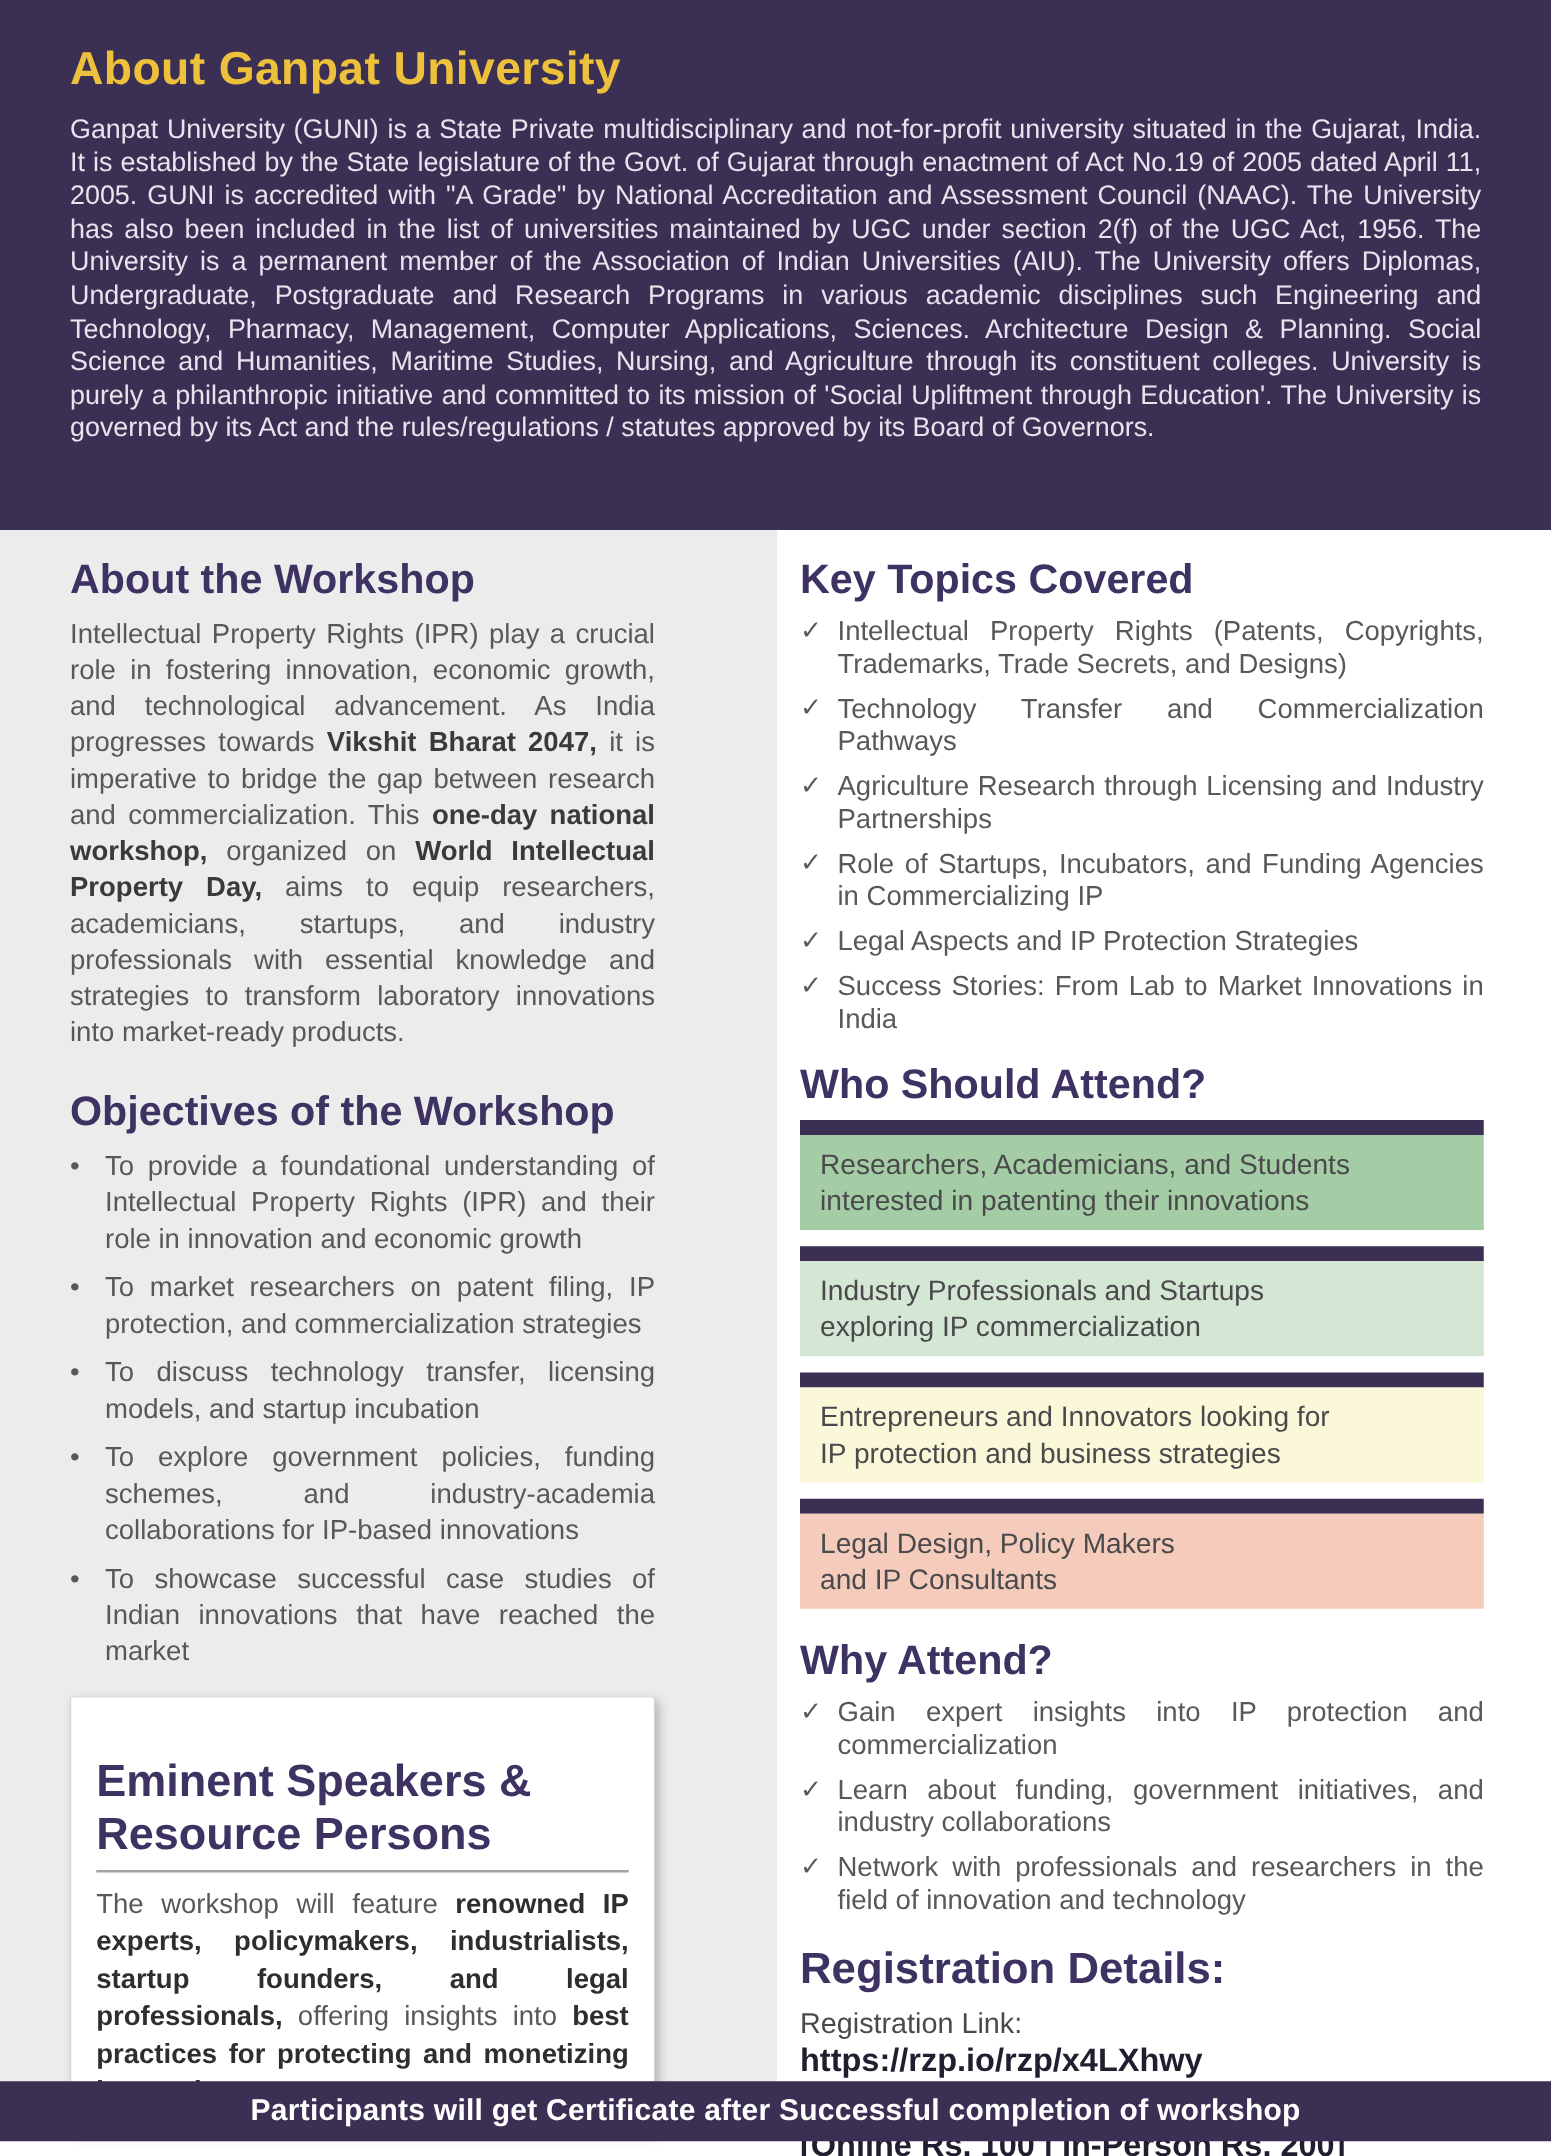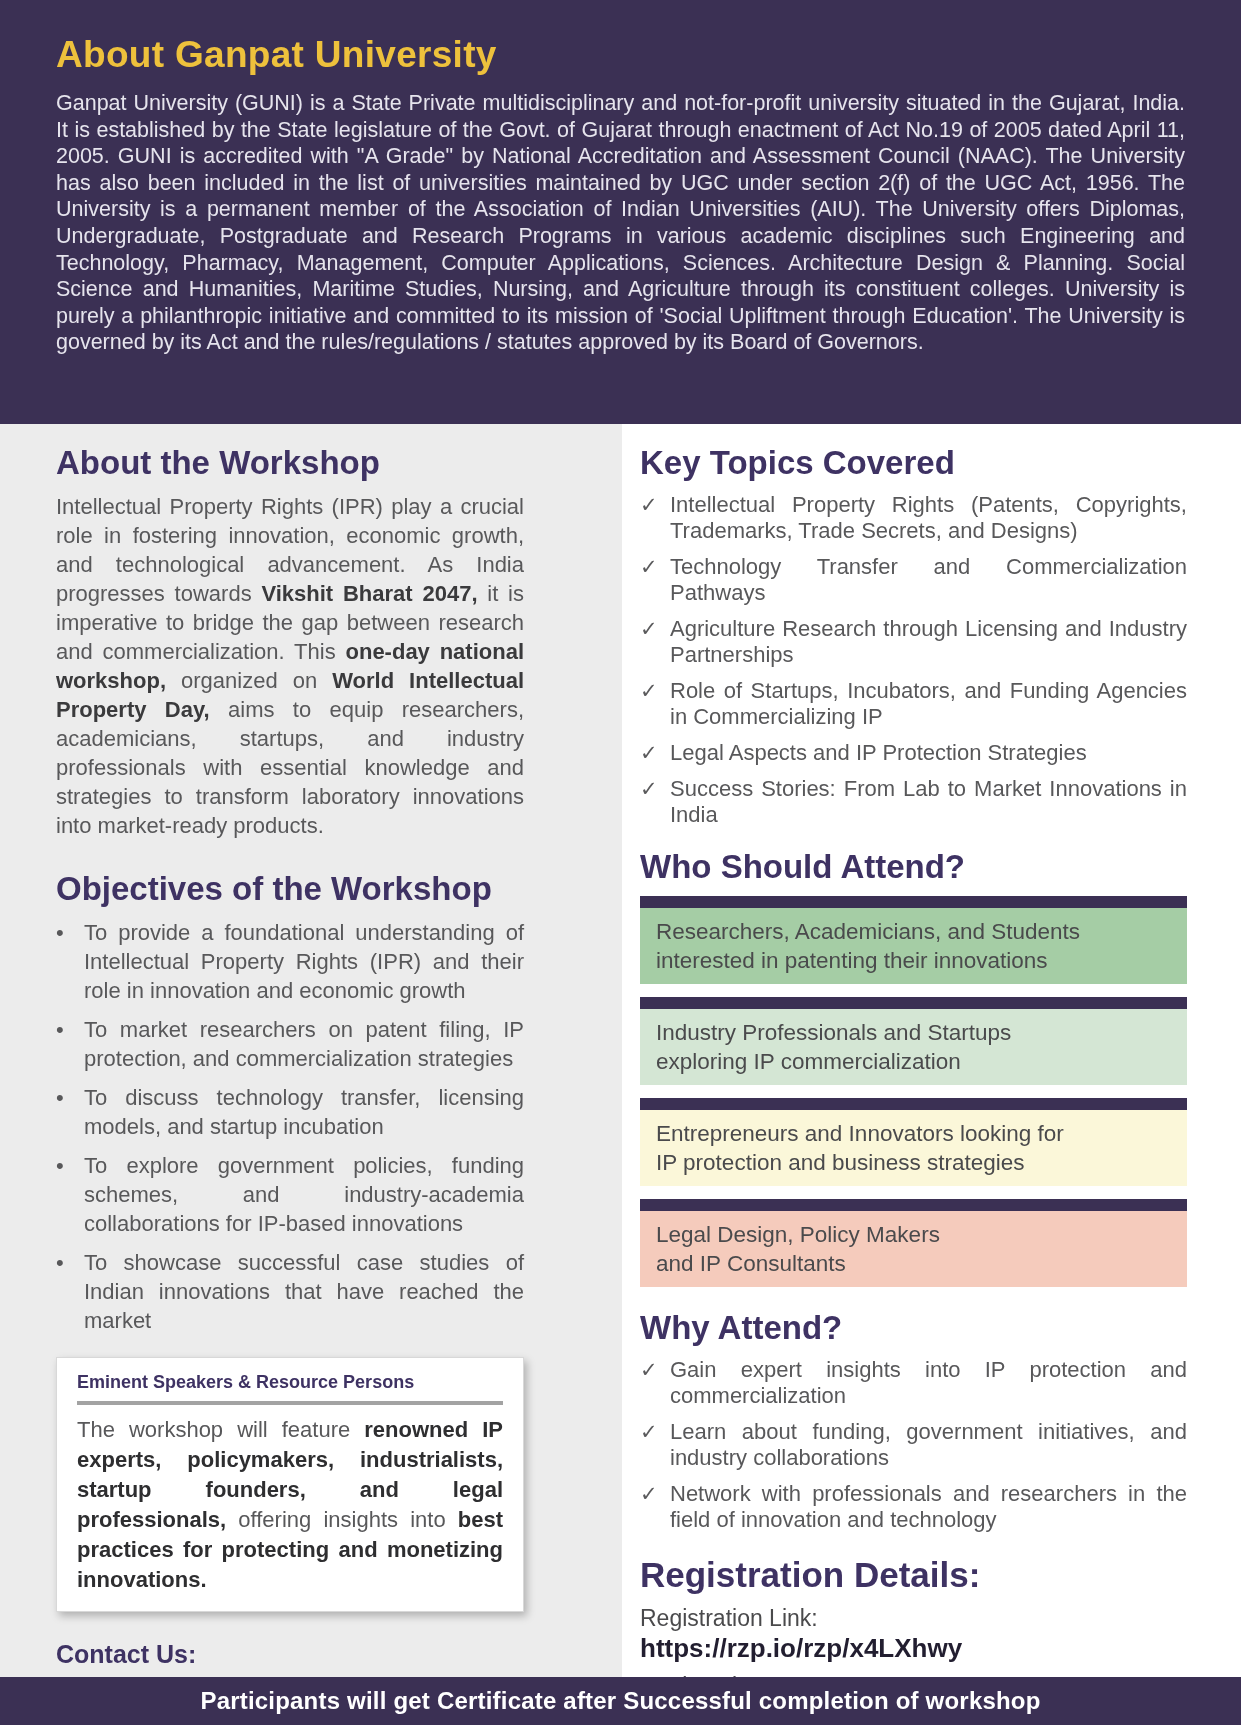--- a/index.html
+++ b/index.html
@@ -28,42 +28,42 @@
   .bullet-list li { display:flex; color:#58585a; font-size:22px; line-height:29px; margin-bottom:10px; text-align:justify; }
   .blt { width:28px; flex:0 0 28px; color:#58585a; }
 
   
   .check-list { list-style:none; margin-top:2px; }
   .check-list li { display:flex; color:#58585a; font-size:22px; line-height:26px; margin-bottom:10px; text-align:justify; }
   .chk { width:30px; flex:0 0 30px; color:#5a5a5c; font-size:21px; }
 
   
   .speakers-box { background:#ffffff; border:1px solid #d8d8d8; box-shadow:3px 4px 8px rgba(0,0,0,.25); padding:14px 20px 16px 20px; margin-top:22px; }
-  .speakers-title { color:#3e3263; font-size:18px; font-weight:bold; padding-bottom:8px; border-bottom:4px solid #a3a3a3; margin-bottom:10px; }
+  .speakers-title { color:#3e3263; font-size:36px; font-weight:bold; padding-bottom:8px; border-bottom:2px solid #a3a3a3; margin-bottom:10px;margin-top:32px; }
   .speakers-body { color:#58585a; font-size:22px; line-height:30px; text-align:justify; }
   .speakers-body b { color:#2e2e30; }
 
   
   .contact { margin-top:26px; }
   .contact-label { color:#3e3263; font-size:25px; font-weight:bold; line-height:32px; }
   .contact-name { color:#3e3263; font-size:33px; font-weight:bold; line-height:42px; }
   .contact-email, .contact-phone { color:#474156; font-size:23px; line-height:31px; }
 
   
   .attend-box { display:flex; margin-bottom:13px;flex-direction:column; }
   .attend-bar { flex:0 0 12px; background:#3b3054; }
   .attend-text { flex:1; padding:9px 16px; color:#4a4a4c; font-size:22.5px; line-height:29px; white-space:pre-line; }
 
   
   .reg-label { color:#4a4a4c; font-size:23px; line-height:27px; margin-top:8px; }
   .reg-value { color:#221e30; font-size:26px; font-weight:bold; line-height:33px; }
   a.reg-link { color:#221e30; text-decoration:none; }
 
   
-  .footer { position:absolute; left:0; bottom:0; width:1241px; height:48px; background:#3b3054; display:flex; align-items:center; justify-content:center; }
+  .footer { position:absolute; left:0; bottom:12px; width:1241px; height:48px; background:#3b3054; display:flex; align-items:center; justify-content:center; }
   .footer-text { color:#ffffff; font-size:24px; font-weight:bold; letter-spacing:.2px; }
 </style>
 </head>
 <body>
 
 <div class="page">
 
   <div class="hero">
     <div class="hero-title">About Ganpat University</div>
     <div class="hero-body">Ganpat University (GUNI) is a State Private multidisciplinary and not-for-profit university situated in the Gujarat, India. It is established by the State legislature of the Govt. of Gujarat through enactment of Act No.19 of 2005 dated April 11, 2005. GUNI is accredited with "A Grade" by National Accreditation and Assessment Council (NAAC). The University has also been included in the list of universities maintained by UGC under section 2(f) of the UGC Act, 1956. The University is a permanent member of the Association of Indian Universities (AIU). The University offers Diplomas, Undergraduate, Postgraduate and Research Programs in various academic disciplines such Engineering and Technology, Pharmacy, Management, Computer Applications, Sciences. Architecture Design &amp; Planning. Social Science and Humanities, Maritime Studies, Nursing, and Agriculture through its constituent colleges. University is purely a philanthropic initiative and committed to its mission of 'Social Upliftment through Education'. The University is governed by its Act and the rules/regulations / statutes approved by its Board of Governors.</div>

